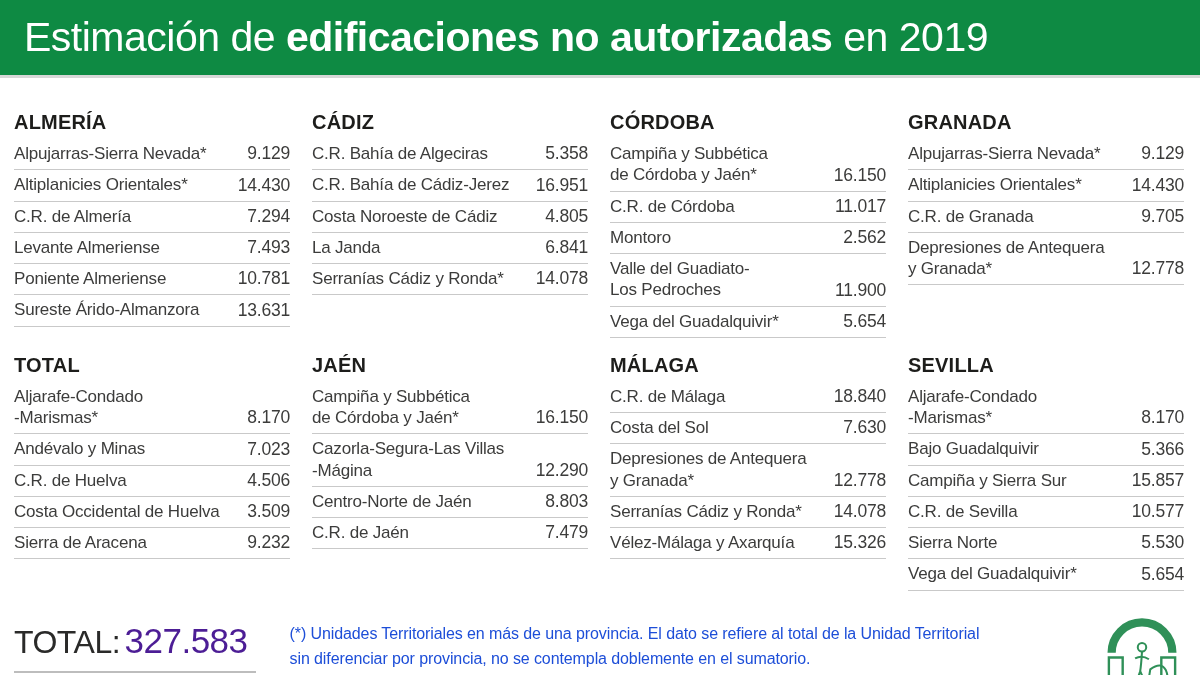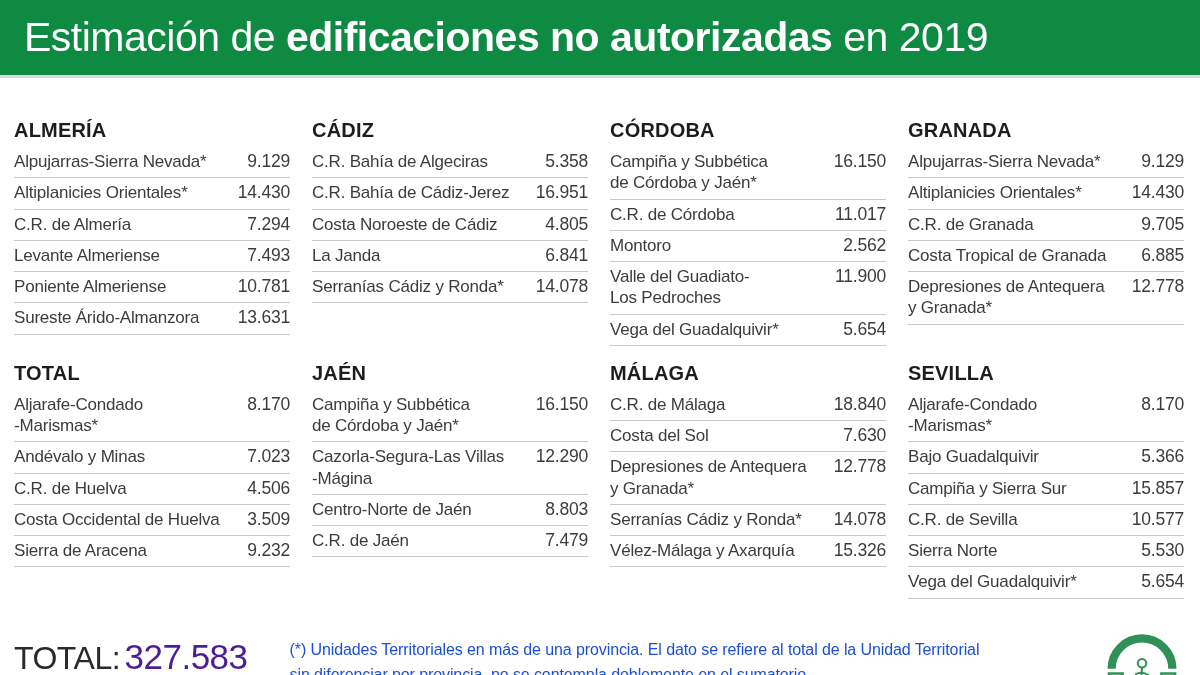--- a/index.html
+++ b/index.html
@@ -1,21 +1,21 @@
 <!DOCTYPE html>
 <html><head>
 <meta charset="utf-8">
 <style>
   html,body{margin:0;padding:0;}
   body{
     width:1200px;height:675px;background:#ffffff;overflow:hidden;
     font-family:"Liberation Sans", sans-serif;
     -webkit-font-smoothing:antialiased;
   }
-  .page{width:1200px;height:675px;display:flex;flex-direction:column;box-sizing:border-box;gap:8px;}
+  .page{width:1200px;height:675px;display:flex;flex-direction:column;box-sizing:border-box;}
 
   
   .header{
     height:78px;flex:0 0 78px;background:#0E8A43;
     display:flex;align-items:center;padding:0 24px;
     border-bottom:3px solid #d7d7d7;box-sizing:border-box;
   }
   .header h1{
     margin:0;color:#ffffff;font-size:41px;font-weight:400;
     letter-spacing:-0.5px;white-space:nowrap;
@@ -29,21 +29,21 @@
     grid-template-rows:minmax(237px, auto) auto;
     column-gap:22px;
     padding:17px 16px 0 14px;
     align-items:start;
   }
   .province-name{
     margin:16px 0 5px 0;font-size:20px;font-weight:700;color:#1d1d1b;
     letter-spacing:0.2px;
   }
   .row{
-    display:flex;justify-content:space-between;align-items:flex-start;gap:6px;
+    display:flex;justify-content:space-between;align-items:flex-end;gap:6px;
     border-bottom:1px solid #c9c9c9;padding:4px 0 5px 0;
   }
   .row .label{
     font-size:17px;color:#3c3c3b;line-height:1.25;
     white-space:pre-line;letter-spacing:-0.2px;
   }
   .row .value{
     font-size:17.5px;color:#3c3c3b;letter-spacing:-0.2px;
   }
 
@@ -162,24 +162,20 @@
     <span class="label">Alpujarras-Sierra Nevada*</span>
     <span class="value">9.129</span>
   </div>
           <div class="row">
     <span class="label">Altiplanicies Orientales*</span>
     <span class="value">14.430</span>
   </div>
           <div class="row">
     <span class="label">C.R. de Granada</span>
     <span class="value">9.705</span>
-  </div>
-          <div class="row">
-    <span class="label">Costa Tropical de Granada</span>
-    <span class="value">6.885</span>
   </div>
           <div class="row">
     <span class="label">Depresiones de Antequera
 y Granada*</span>
     <span class="value">12.778</span>
   </div>
         </div>
   </section>
       <section class="province">
     <h2 class="province-name">TOTAL</h2>

